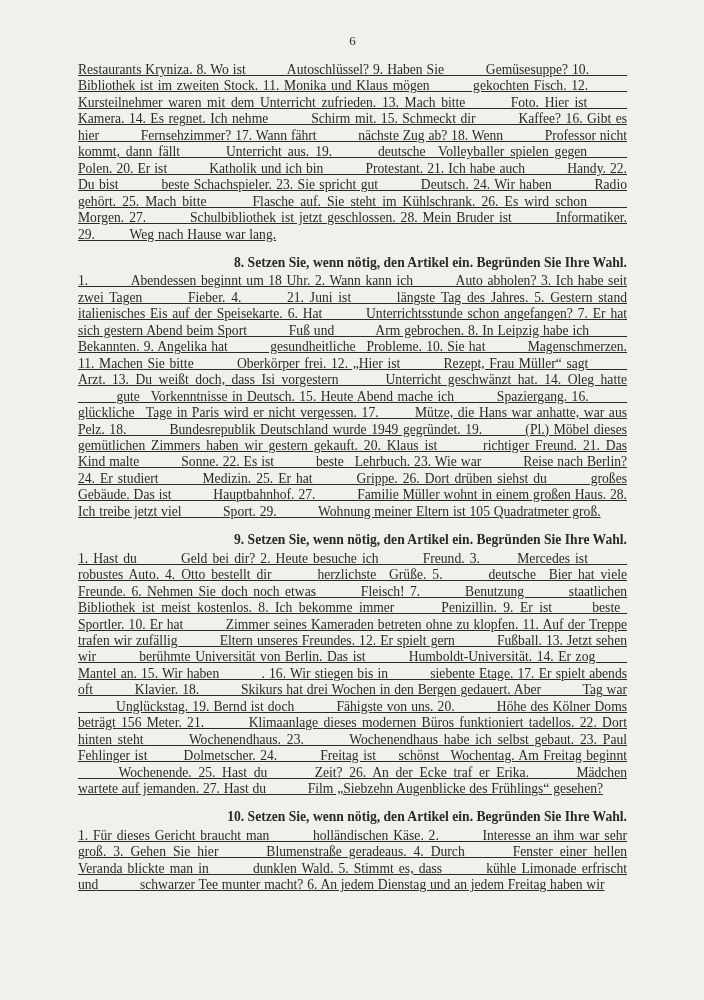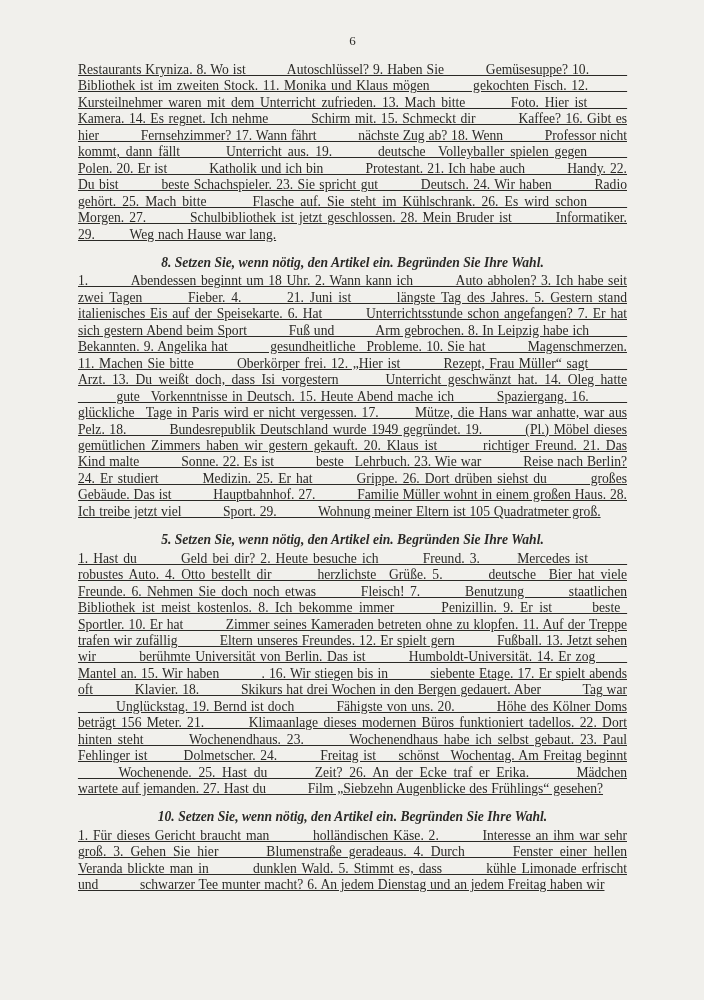--- a/index.html
+++ b/index.html
@@ -31,39 +31,38 @@
     line-height: 16.45px;
     text-align: justify;
     margin: 0;
     word-spacing: 0.4px;
     text-decoration: underline;
   }
   .heading {
     font-size: 13.6px;
     line-height: 16.45px;
     font-weight: bold;
-    text-align: center;
+    text-align: right;
     margin: 12px 0 2px 0;
-    font-style: italic;
   }
 </style>
 </head>
 <body>
 
 <div class="page">
 
   <div class="page-number">6</div>
 
   <p class="body-text">Restaurants Kryniza. 8. Wo ist _____ Autoschlüssel? 9. Haben Sie _____ Gemüsesuppe? 10. _____ Bibliothek ist im zweiten Stock. 11. Monika und Klaus mögen _____ gekochten Fisch. 12. _____ Kursteilnehmer waren mit dem Unterricht zufrieden. 13. Mach bitte _____ Foto. Hier ist _____ Kamera. 14. Es regnet. Ich nehme _____ Schirm mit. 15. Schmeckt dir _____ Kaffee? 16. Gibt es hier _____ Fernsehzimmer? 17. Wann fährt _____ nächste Zug ab? 18. Wenn _____ Professor nicht kommt, dann fällt _____ Unterricht aus. 19. _____ deutsche_ Volleyballer spielen gegen _____ Polen. 20. Er ist _____ Katholik und ich bin _____ Protestant. 21. Ich habe auch _____ Handy. 22. Du bist _____ beste Schachspieler. 23. Sie spricht gut _____ Deutsch. 24. Wir haben _____ Radio gehört. 25. Mach bitte _____ Flasche auf. Sie steht im Kühlschrank. 26. Es wird schon _____ Morgen. 27. _____ Schulbibliothek ist jetzt geschlossen. 28. Mein Bruder ist _____ Informatiker. 29. ____ Weg nach Hause war lang.</p>
 
   <p class="heading">8. Setzen Sie, wenn nötig, den Artikel ein. Begründen Sie Ihre Wahl.</p>
 
   <p class="body-text">1. _____ Abendessen beginnt um 18 Uhr. 2. Wann kann ich _____ Auto abholen? 3. Ich habe seit zwei Tagen _____ Fieber. 4. _____ 21. Juni ist _____ längste Tag des Jahres. 5. Gestern stand italienisches Eis auf der Speisekarte. 6. Hat _____ Unterrichtsstunde schon angefangen? 7. Er hat sich gestern Abend beim Sport _____ Fuß und _____ Arm gebrochen. 8. In Leipzig habe ich _____ Bekannten. 9. Angelika hat _____ gesundheitliche_ Probleme. 10. Sie hat _____ Magenschmerzen. 11. Machen Sie bitte _____ Oberkörper frei. 12. „Hier ist _____ Rezept, Frau Müller“ sagt _____ Arzt. 13. Du weißt doch, dass Isi vorgestern _____ Unterricht geschwänzt hat. 14. Oleg hatte _____ gute_ Vorkenntnisse in Deutsch. 15. Heute Abend mache ich _____ Spaziergang. 16. _____ glückliche_ Tage in Paris wird er nicht vergessen. 17. ____ Mütze, die Hans war anhatte, war aus Pelz. 18. _____ Bundesrepublik Deutschland wurde 1949 gegründet. 19. _____ (Pl.) Möbel dieses gemütlichen Zimmers haben wir gestern gekauft. 20. Klaus ist _____ richtiger Freund. 21. Das Kind malte _____ Sonne. 22. Es ist _____ beste_ Lehrbuch. 23. Wie war _____ Reise nach Berlin? 24. Er studiert _____ Medizin. 25. Er hat _____ Grippe. 26. Dort drüben siehst du _____ großes Gebäude. Das ist _____ Hauptbahnhof. 27. _____ Familie Müller wohnt in einem großen Haus. 28. Ich treibe jetzt viel _____ Sport. 29. _____ Wohnung meiner Eltern ist 105 Quadratmeter groß.</p>
 
-  <p class="heading">5. Setzen Sie, wenn nötig, den Artikel ein. Begründen Sie Ihre Wahl.</p>
+  <p class="heading">9. Setzen Sie, wenn nötig, den Artikel ein. Begründen Sie Ihre Wahl.</p>
 
   <p class="body-text">1. Hast du _____ Geld bei dir? 2. Heute besuche ich _____ Freund. 3. ____ Mercedes ist _____ robustes Auto. 4. Otto bestellt dir _____ herzlichste_ Grüße. 5. _____ deutsche_ Bier hat viele Freunde. 6. Nehmen Sie doch noch etwas _____ Fleisch! 7. _____ Benutzung _____ staatlichen Bibliothek ist meist kostenlos. 8. Ich bekomme immer _____ Penizillin. 9. Er ist ____ beste_ Sportler. 10. Er hat _____ Zimmer seines Kameraden betreten ohne zu klopfen. 11. Auf der Treppe trafen wir zufällig _____ Eltern unseres Freundes. 12. Er spielt gern _____ Fußball. 13. Jetzt sehen wir _____ berühmte Universität von Berlin. Das ist _____ Humboldt-Universität. 14. Er zog ____ Mantel an. 15. Wir haben _____ . 16. Wir stiegen bis in _____ siebente Etage. 17. Er spielt abends oft _____ Klavier. 18. _____ Skikurs hat drei Wochen in den Bergen gedauert. Aber _____ Tag war _____ Unglückstag. 19. Bernd ist doch _____ Fähigste von uns. 20. _____ Höhe des Kölner Doms beträgt 156 Meter. 21. _____ Klimaanlage dieses modernen Büros funktioniert tadellos. 22. Dort hinten steht _____ Wochenendhaus. 23. _____ Wochenendhaus habe ich selbst gebaut. 23. Paul Fehlinger ist ____ Dolmetscher. 24. _____ Freitag ist __ schönst_ Wochentag. Am Freitag beginnt _____ Wochenende. 25. Hast du _____ Zeit? 26. An der Ecke traf er Erika. _____ Mädchen wartete auf jemanden. 27. Hast du _____ Film „Siebzehn Augenblicke des Frühlings“ gesehen?</p>
 
   <p class="heading">10. Setzen Sie, wenn nötig, den Artikel ein. Begründen Sie Ihre Wahl.</p>
 
   <p class="body-text">1. Für dieses Gericht braucht man _____ holländischen Käse. 2. _____ Interesse an ihm war sehr groß. 3. Gehen Sie hier _____ Blumenstraße geradeaus. 4. Durch _____ Fenster einer hellen Veranda blickte man in _____ dunklen Wald. 5. Stimmt es, dass _____ kühle Limonade erfrischt und _____ schwarzer Tee munter macht? 6. An jedem Dienstag und an jedem Freitag haben wir</p>
 
 </div>
 
 </body></html>

